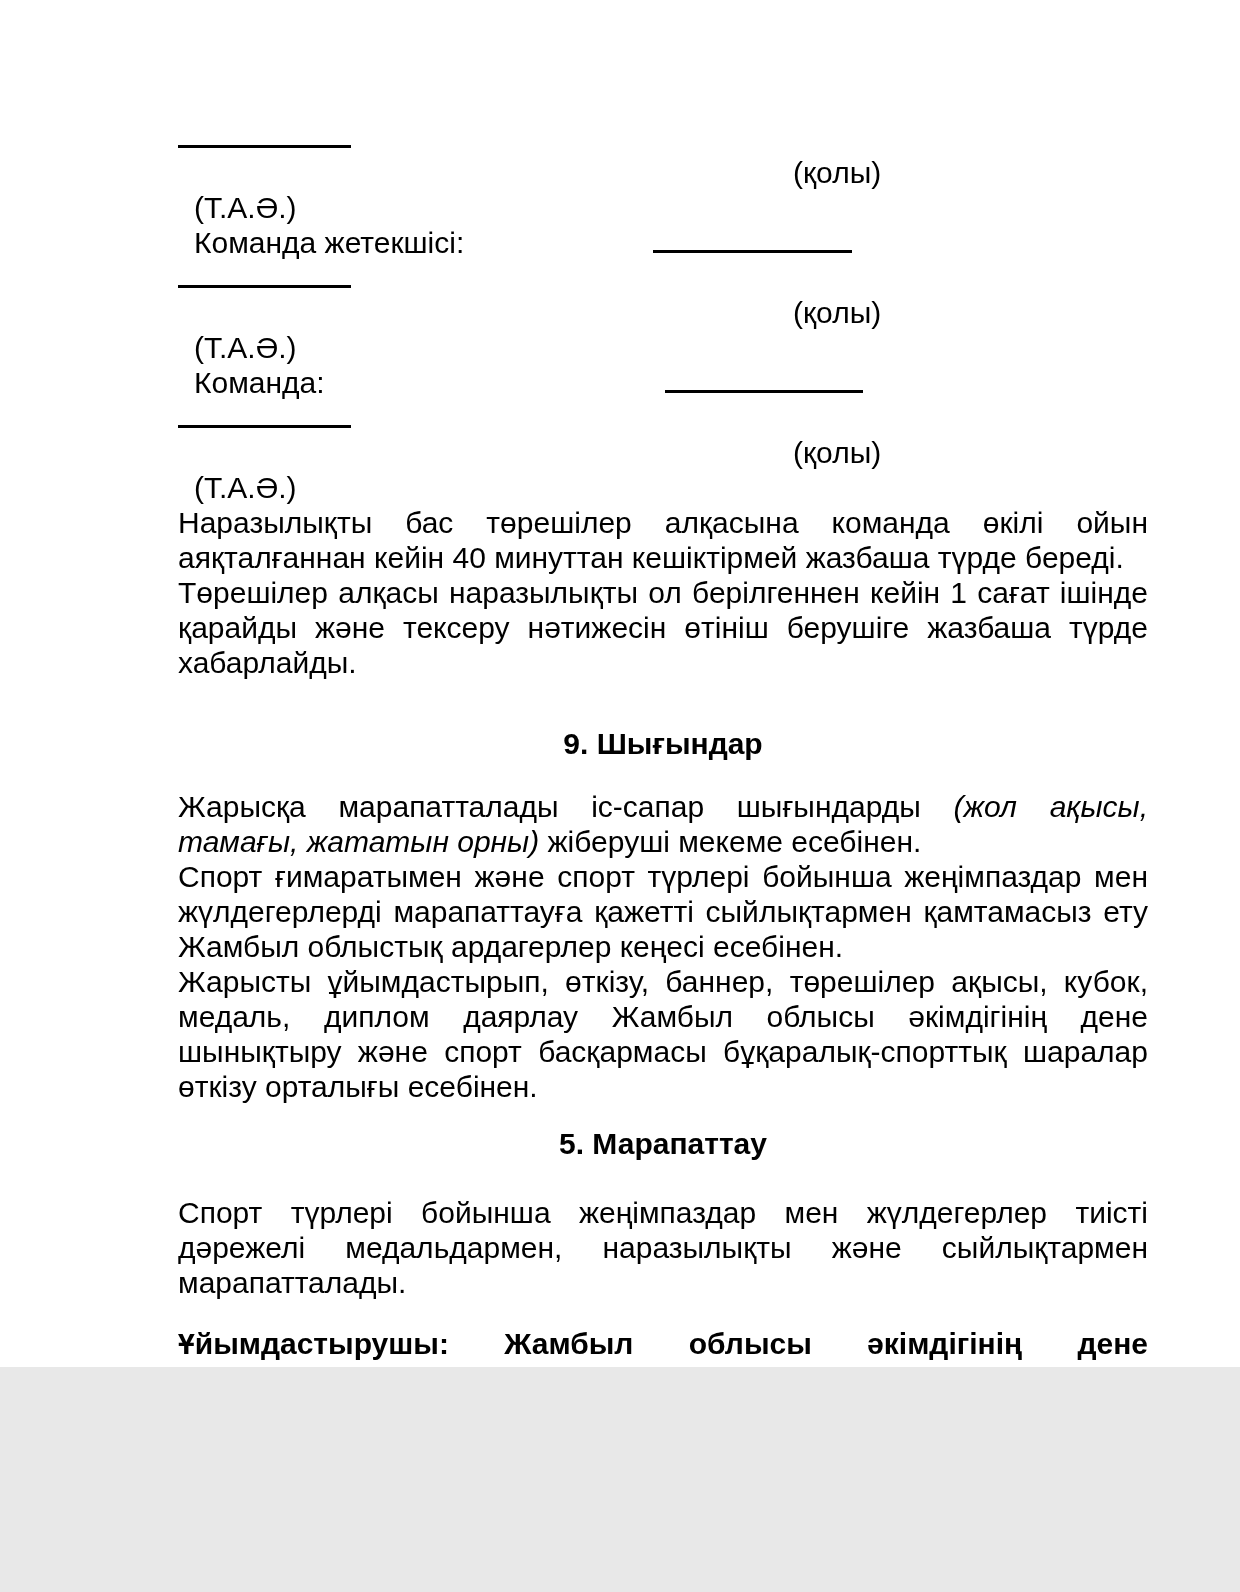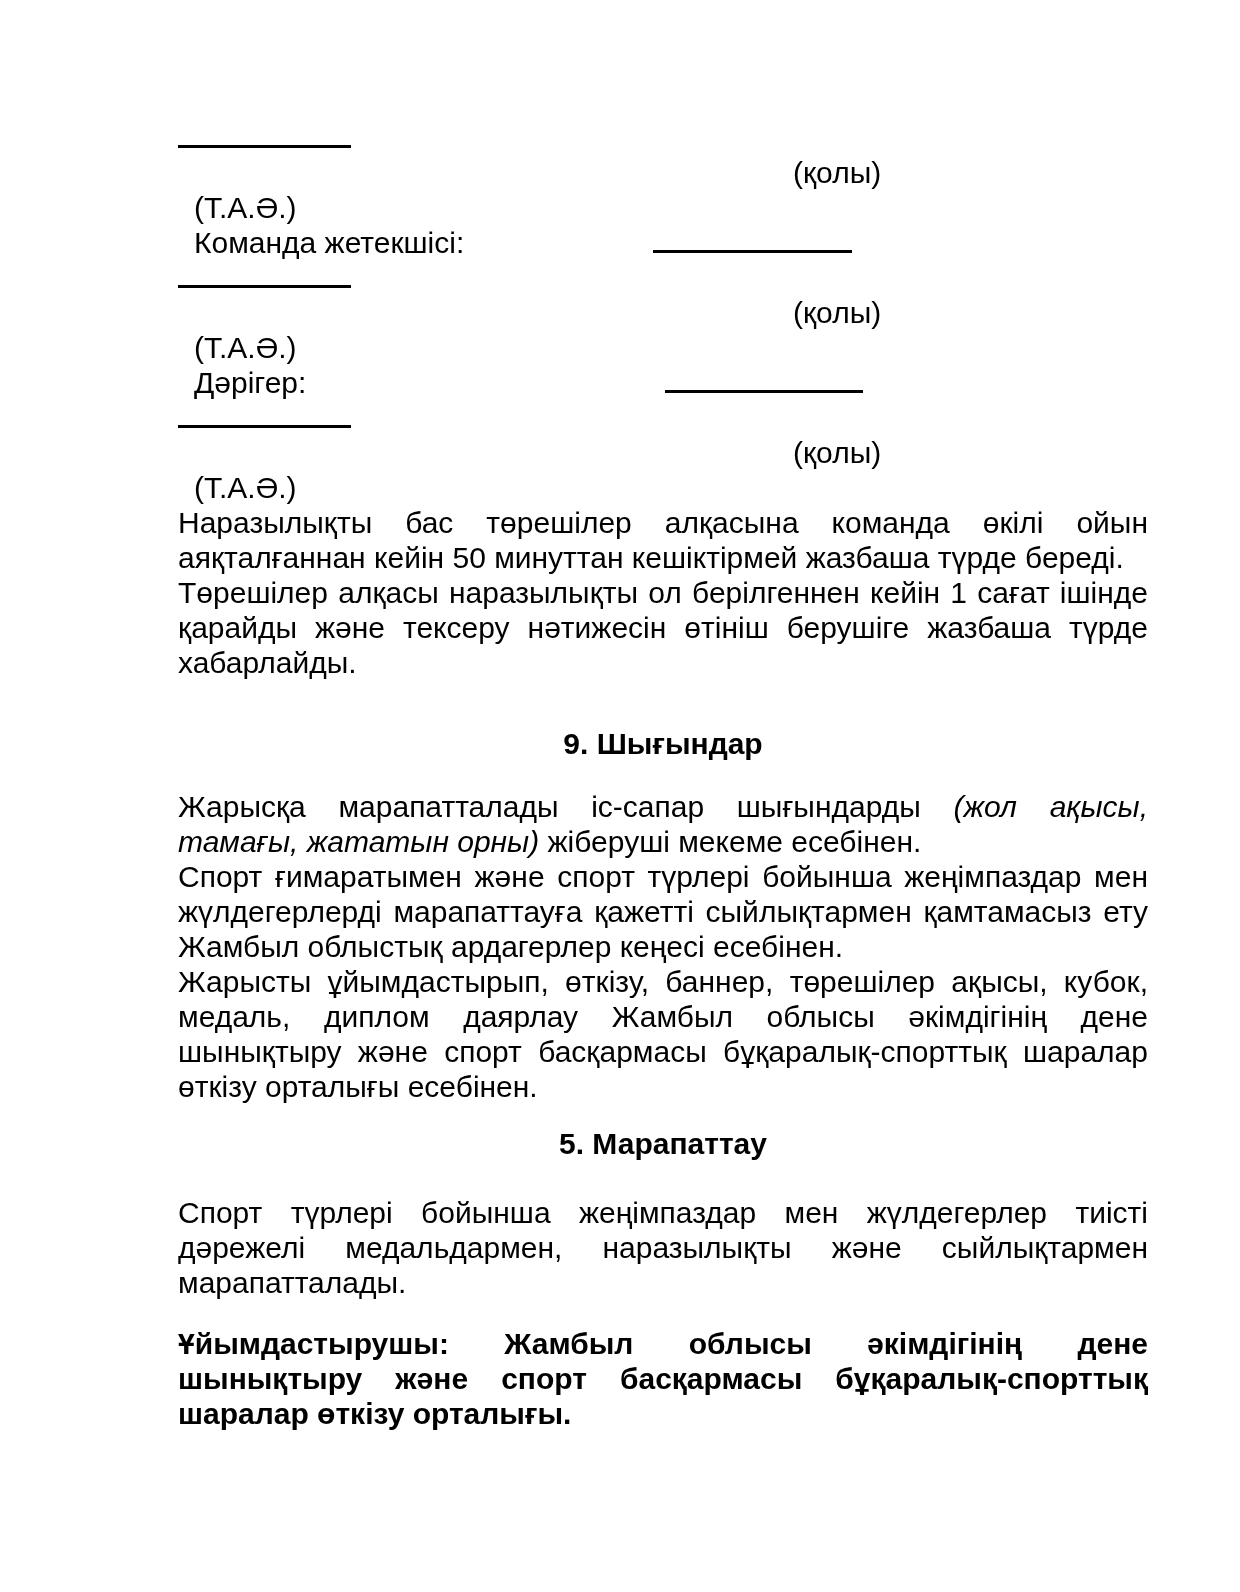--- a/index.html
+++ b/index.html
@@ -1,19 +1,19 @@
 <!DOCTYPE html>
 <html lang="kk"><head>
 <meta charset="utf-8">
 <style>
   html,body{margin:0;padding:0;background:#e8e8e8;}
   .page{
     position:relative;
     width:1240px;
-    height:1592px;
+    height:1367px;
     margin:0 auto;
     background:#ffffff;
     color:#000000;
     font-family:"Liberation Sans","DejaVu Sans",sans-serif;
     font-size:30px;
     line-height:35px;
     overflow:hidden;
   }
   .content{padding:120px 92px 0 178px;}
 
@@ -78,38 +78,38 @@
       <div class="sig-row">
         <span class="uline left"></span>
       </div>
       <div class="sig-row">
         <span class="koly">(қолы)</span>
       </div>
       <div class="sig-row">
         <span class="role-label">(Т.А.Ә.)</span>
       </div>
       <div class="sig-row">
-        <span class="role-label">Дәрігер:</span>
+        <span class="role-label">Команда:</span>
         <span class="uline right r2"></span>
       </div>
 
       <div class="sig-row">
         <span class="uline left"></span>
       </div>
       <div class="sig-row">
         <span class="koly">(қолы)</span>
       </div>
       <div class="sig-row">
         <span class="role-label">(Т.А.Ә.)</span>
       </div>
 
     </div>
 
     <div class="body-block">
-      <p>Наразылықты бас төрешілер алқасына  команда өкілі ойын аяқталғаннан кейін 50 минуттан кешіктірмей жазбаша түрде береді.</p>
+      <p>Наразылықты бас төрешілер алқасына  команда өкілі ойын аяқталғаннан кейін 40 минуттан кешіктірмей жазбаша түрде береді.</p>
       <p>Төрешілер алқасы наразылықты ол берілгеннен кейін 1 сағат ішінде қарайды және тексеру нәтижесін өтініш берушіге жазбаша түрде хабарлайды.</p>
     </div>
 
     <h2 class="sec-heading h9">9. Шығындар</h2>
     <div class="body-block">
       <p><span>Жарысқа марапатталады іс-сапар шығындарды </span><em>(жол ақысы, тамағы, жататын орны)</em><span> жіберуші мекеме есебінен.</span></p>
       <p>Спорт ғимаратымен және спорт түрлері бойынша жеңімпаздар мен жүлдегерлерді марапаттауға қажетті сыйлықтармен қамтамасыз ету Жамбыл облыстық ардагерлер кеңесі есебінен.</p>
       <p>Жарысты ұйымдастырып, өткізу, баннер, төрешілер ақысы, кубок, медаль, диплом даярлау Жамбыл облысы әкімдігінің дене шынықтыру және спорт басқармасы бұқаралық-спорттық шаралар өткізу орталығы есебінен.</p>
     </div>
 

